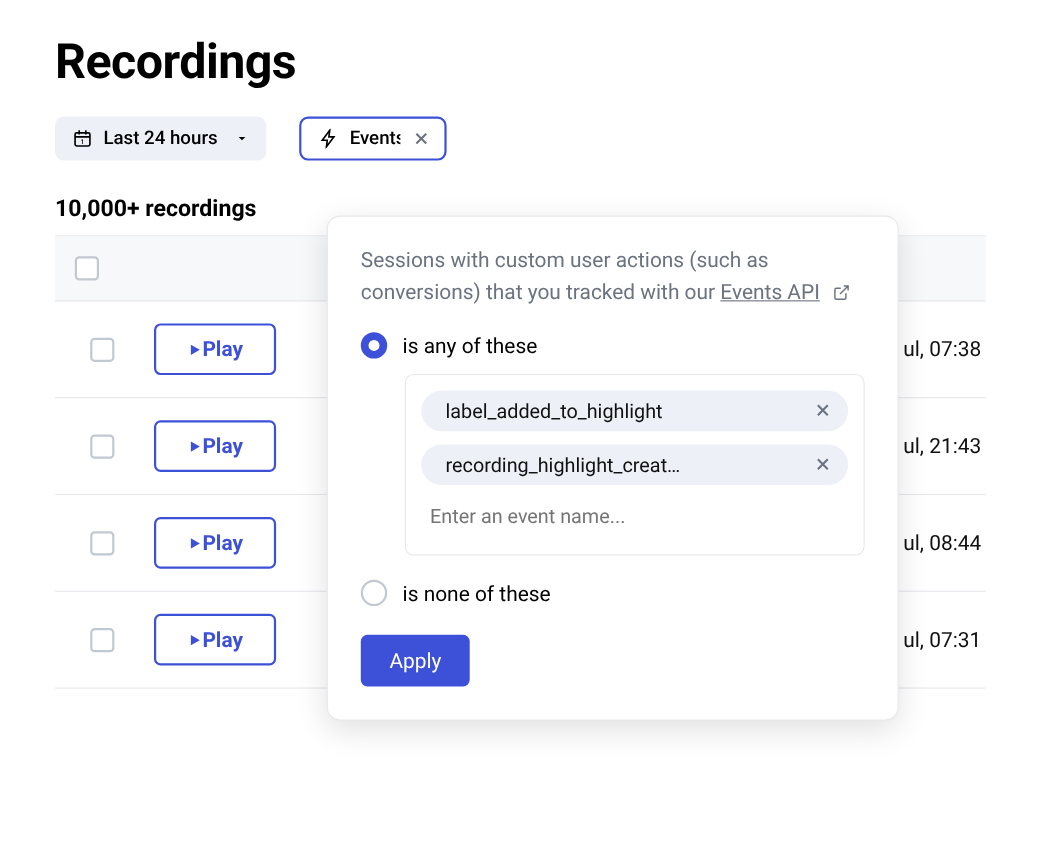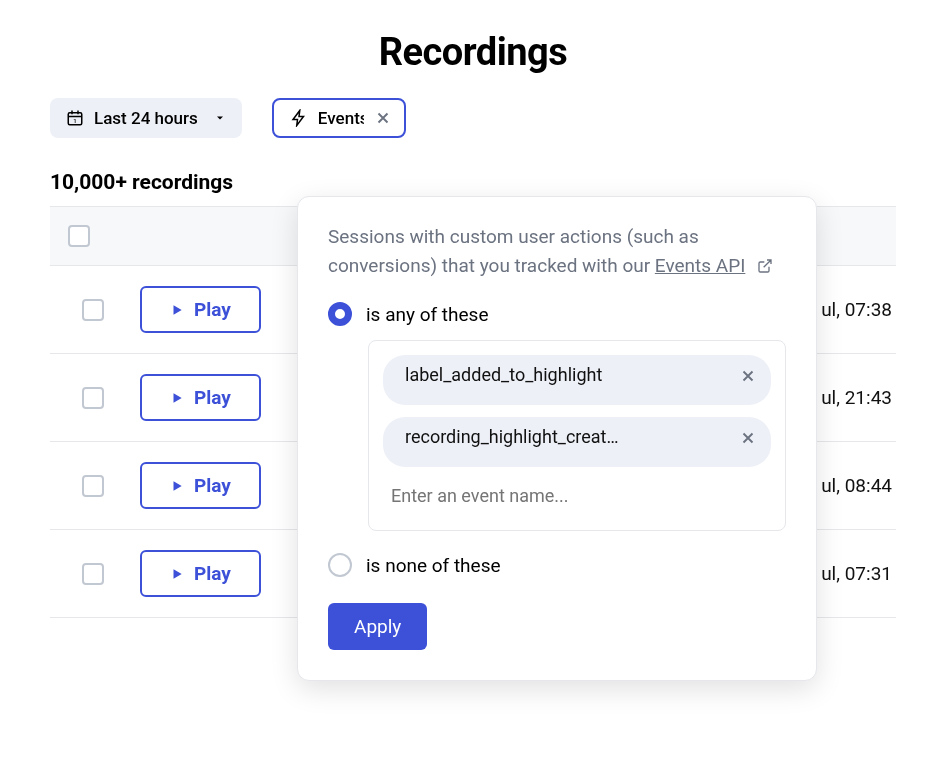--- a/index.html
+++ b/index.html
@@ -1,45 +1,45 @@
 <!DOCTYPE html>
 <html><head>
   <meta charset="utf-8">
   <style>
     * { margin: 0; padding: 0; box-sizing: border-box; font-family: -apple-system, BlinkMacSystemFont, 'Segoe UI', Roboto, Arial, sans-serif; }
     body { background: #fff; width: 946px; height: 773px; padding: 30px 50px; position: relative; overflow: hidden; }
-    .page-title { font-size: 38px; font-weight: 700; color: #000; letter-spacing: -0.5px; margin-bottom: 24px; text-align: center; }
+    .page-title { font-size: 44px; font-weight: 700; color: #000; letter-spacing: -0.5px; margin-bottom: 24px; }
     .filter-row { display: flex; gap: 30px; align-items: center; margin-bottom: 32px; }
     .filter-chip { display: inline-flex; align-items: center; gap: 10px; padding: 10px 16px; border-radius: 8px; font-size: 17px; font-weight: 500; cursor: pointer; }
     .filter-chip.date { background: #edf0f7; color: #000; }
     .filter-chip.event { background: #fff; border: 2px solid #3c50d8; color: #000; padding: 8px 12px 8px 16px; }
     .icon-cal { width: 18px; height: 18px; }
     .icon-caret { width: 12px; height: 12px; margin-left: 6px; }
     .icon-bolt { width: 18px; height: 18px; }
     .icon-x-sm { width: 18px; height: 18px; color: #6b7280; }
     .count-label { font-size: 21px; font-weight: 700; color: #000; margin-bottom: 12px; }
     .table { border-top: 1px solid #e5e7eb; }
     .table-header { display: flex; align-items: center; padding: 18px 4px; background: #f7f8fa; border-bottom: 1px solid #e5e7eb; }
     .table-row { display: flex; align-items: center; justify-content: space-between; padding: 20px 4px; border-bottom: 1px solid #e5e7eb; }
     .row-left { display: flex; align-items: center; gap: 36px; }
     .checkbox { width: 22px; height: 22px; border: 2px solid #c2c8d1; border-radius: 4px; background: #fff; cursor: pointer; flex-shrink: 0; margin-left: 14px; margin-right: 40px; }
     .table-row .checkbox { margin-left: 28px; margin-right: 0; }
-    .play-btn { display: inline-flex; align-items: center; gap: 10px; padding: 10px 28px; border: 2px solid #3c50d8; border-radius: 6px; color: #3c50d8; font-size: 19px; font-weight: 700; background: #fff; cursor: pointer; }
+    .play-btn { display: inline-flex; align-items: center; padding: 10px 28px; border: 2px solid #3c50d8; border-radius: 6px; color: #3c50d8; font-size: 19px; font-weight: 700; background: #fff; cursor: pointer; }
     .play-icon { width: 14px; height: 14px; fill: #3c50d8; }
     .time-text { font-size: 19px; color: #111; }
     .popover { position: absolute; top: 196px; left: 297px; width: 520px; background: #fff; border: 1px solid #e5e7eb; border-radius: 12px; box-shadow: 0 8px 28px rgba(0,0,0,0.12); padding: 26px 30px 30px; z-index: 10; }
     .popover-desc { font-size: 19px; color: #6b7280; line-height: 1.5; margin-bottom: 22px; }
     .api-link { color: #6b7280; text-decoration: underline; display: inline-flex; align-items: center; gap: 12px; }
     .ext-icon { width: 16px; height: 16px; }
     .radio-opt { display: flex; align-items: center; gap: 14px; margin-bottom: 14px; }
     .radio { width: 24px; height: 24px; border: 2px solid #c2c8d1; border-radius: 50%; cursor: pointer; position: relative; flex-shrink: 0; }
     .radio.sel { border: 7px solid #3c50d8; }
     .radio-label { font-size: 19px; color: #000; }
     .chips-box { margin-left: 40px; margin-bottom: 22px; border: 1px solid #e5e7eb; border-radius: 8px; padding: 14px 14px 18px; }
-    .chip { display: flex; align-items: flex-end; justify-content: space-between; background: #edf0f7; border-radius: 22px; padding: 9px 14px 20px 22px; margin-bottom: 12px; font-size: 18px; color: #111; }
+    .chip { display: flex; align-items: flex-start; justify-content: space-between; background: #edf0f7; border-radius: 22px; padding: 9px 14px 7px 22px; margin-bottom: 12px; font-size: 18px; color: #111; }
     .chip-x { width: 18px; height: 18px; color: #6b7280; cursor: pointer; flex-shrink: 0; margin-left: 12px; }
     .chip-text { white-space: nowrap; overflow: hidden; text-overflow: ellipsis; }
     .event-input { width: 100%; border: none; outline: none; font-size: 18px; color: #6b7280; padding: 6px 8px; }
     .apply-btn { background: #3c50d8; color: #fff; border: none; padding: 12px 26px; font-size: 19px; font-weight: 400; border-radius: 6px; cursor: pointer; }
     .event-trunc { max-width: 46px; white-space: nowrap; overflow: hidden; display: inline-block; }
   </style>
 </head>
 <body>
 
 <h1 class="page-title">Recordings</h1>

